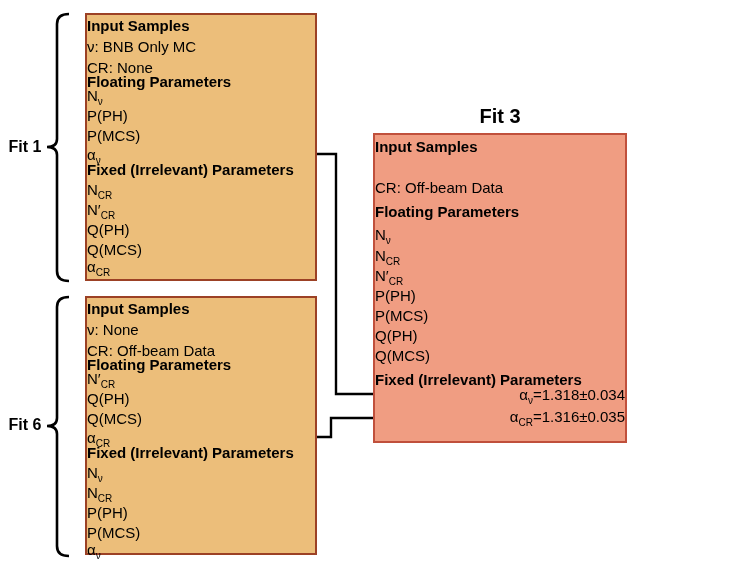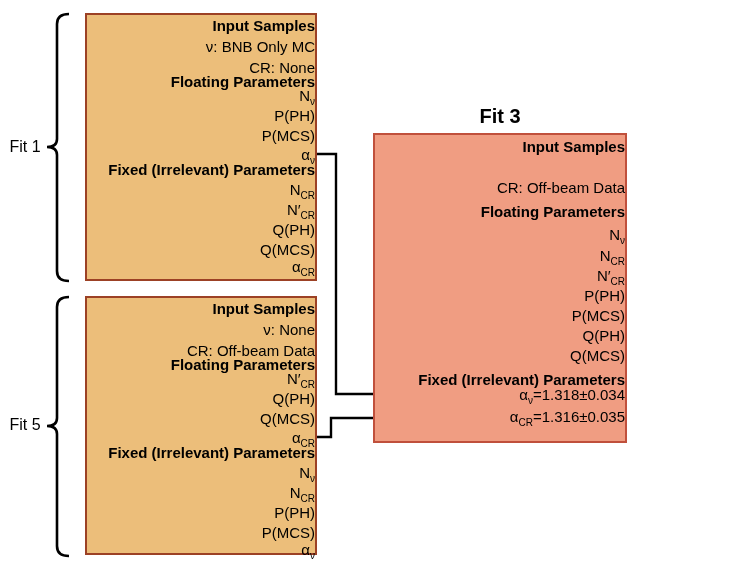--- a/index.html
+++ b/index.html
@@ -6,26 +6,26 @@
   .page{position:relative;width:747px;height:561px;background:#fff;overflow:hidden;
         font-family:"Liberation Sans",sans-serif;color:#000;}
   .overlay{position:absolute;left:0;top:0;width:747px;height:561px;pointer-events:none;}
   .brace{fill:none;stroke:var(--connector);stroke-width:2.6px;}
   .arrow{fill:none;stroke:var(--connector);stroke-width:2.4px;}
   .box{position:absolute;box-sizing:border-box;border:2px solid;}
   .tan{background:var(--tan_fill);border-color:var(--tan_border);width:232px;left:85px;}
   .salmon{background:var(--salmon_fill);border-color:var(--salmon_border);
           left:373px;top:133px;width:254px;height:310px;}
   .ln{position:absolute;left:0;right:0;height:20px;line-height:20px;
-      text-align:right;font-size:15px;white-space:nowrap;}
+      text-align:left;font-size:15px;white-space:nowrap;}
   .hdr{font-weight:bold;}
   .ln sub{font-size:10px;line-height:0;}
   .result{text-align:right;}
   .fit-label{position:absolute;left:4px;width:42px;height:20px;line-height:20px;
-             font-weight:normal;font-size:16px;text-align:center;}
+             font-weight:bold;font-size:16px;text-align:center;}
   .fit3-title{position:absolute;left:373px;top:105px;width:254px;height:22px;
               line-height:22px;text-align:center;font-weight:bold;font-size:20px;}
 </style>
 </head>
 <body>
 
 <div class="page">
 
   <svg class="overlay" viewBox="0 0 747 561" xmlns="http://www.w3.org/2000/svg">
     <defs>
@@ -33,21 +33,21 @@
         <path d="M0,0 L12,5 L0,10 z" fill="#000"></path>
       </marker>
     </defs>
     <path class="brace" d="M 69 14 Q 57 14 57 24 L 57 139 Q 57 147 47 147 Q 57 147 57 155 L 57 271 Q 57 281 69 281"></path>
     <path class="brace" d="M 69 297 Q 57 297 57 307 L 57 418 Q 57 426 47 426 Q 57 426 57 434 L 57 546 Q 57 556 69 556"></path>
     <path class="arrow" d="M 212 154 H 336 V 394 H 443" marker-end="url(#ah)"></path>
     <path class="arrow" d="M 222 437 H 331 V 418 H 436" marker-end="url(#ah)"></path>
   </svg>
 
   <div class="fit-label" style="top:137px">Fit 1</div>
-  <div class="fit-label" style="top:415px">Fit 5</div>
+  <div class="fit-label" style="top:415px">Fit 6</div>
   <div class="fit3-title">Fit 3</div>
 
   <div class="box tan" style="top:13px;height:268px">
     <div class="ln hdr" style="top:1px">Input Samples</div>
     <div class="ln" style="top:22px">ν: BNB Only MC</div>
     <div class="ln" style="top:43px">CR: None</div>
     <div class="ln hdr" style="top:57px">Floating Parameters</div>
     <div class="ln" style="top:71px"><span>N</span><sub>ν</sub></div>
     <div class="ln" style="top:91px"><span>P(PH)</span><sub></sub></div>
     <div class="ln" style="top:111px"><span>P(MCS)</span><sub></sub></div>

